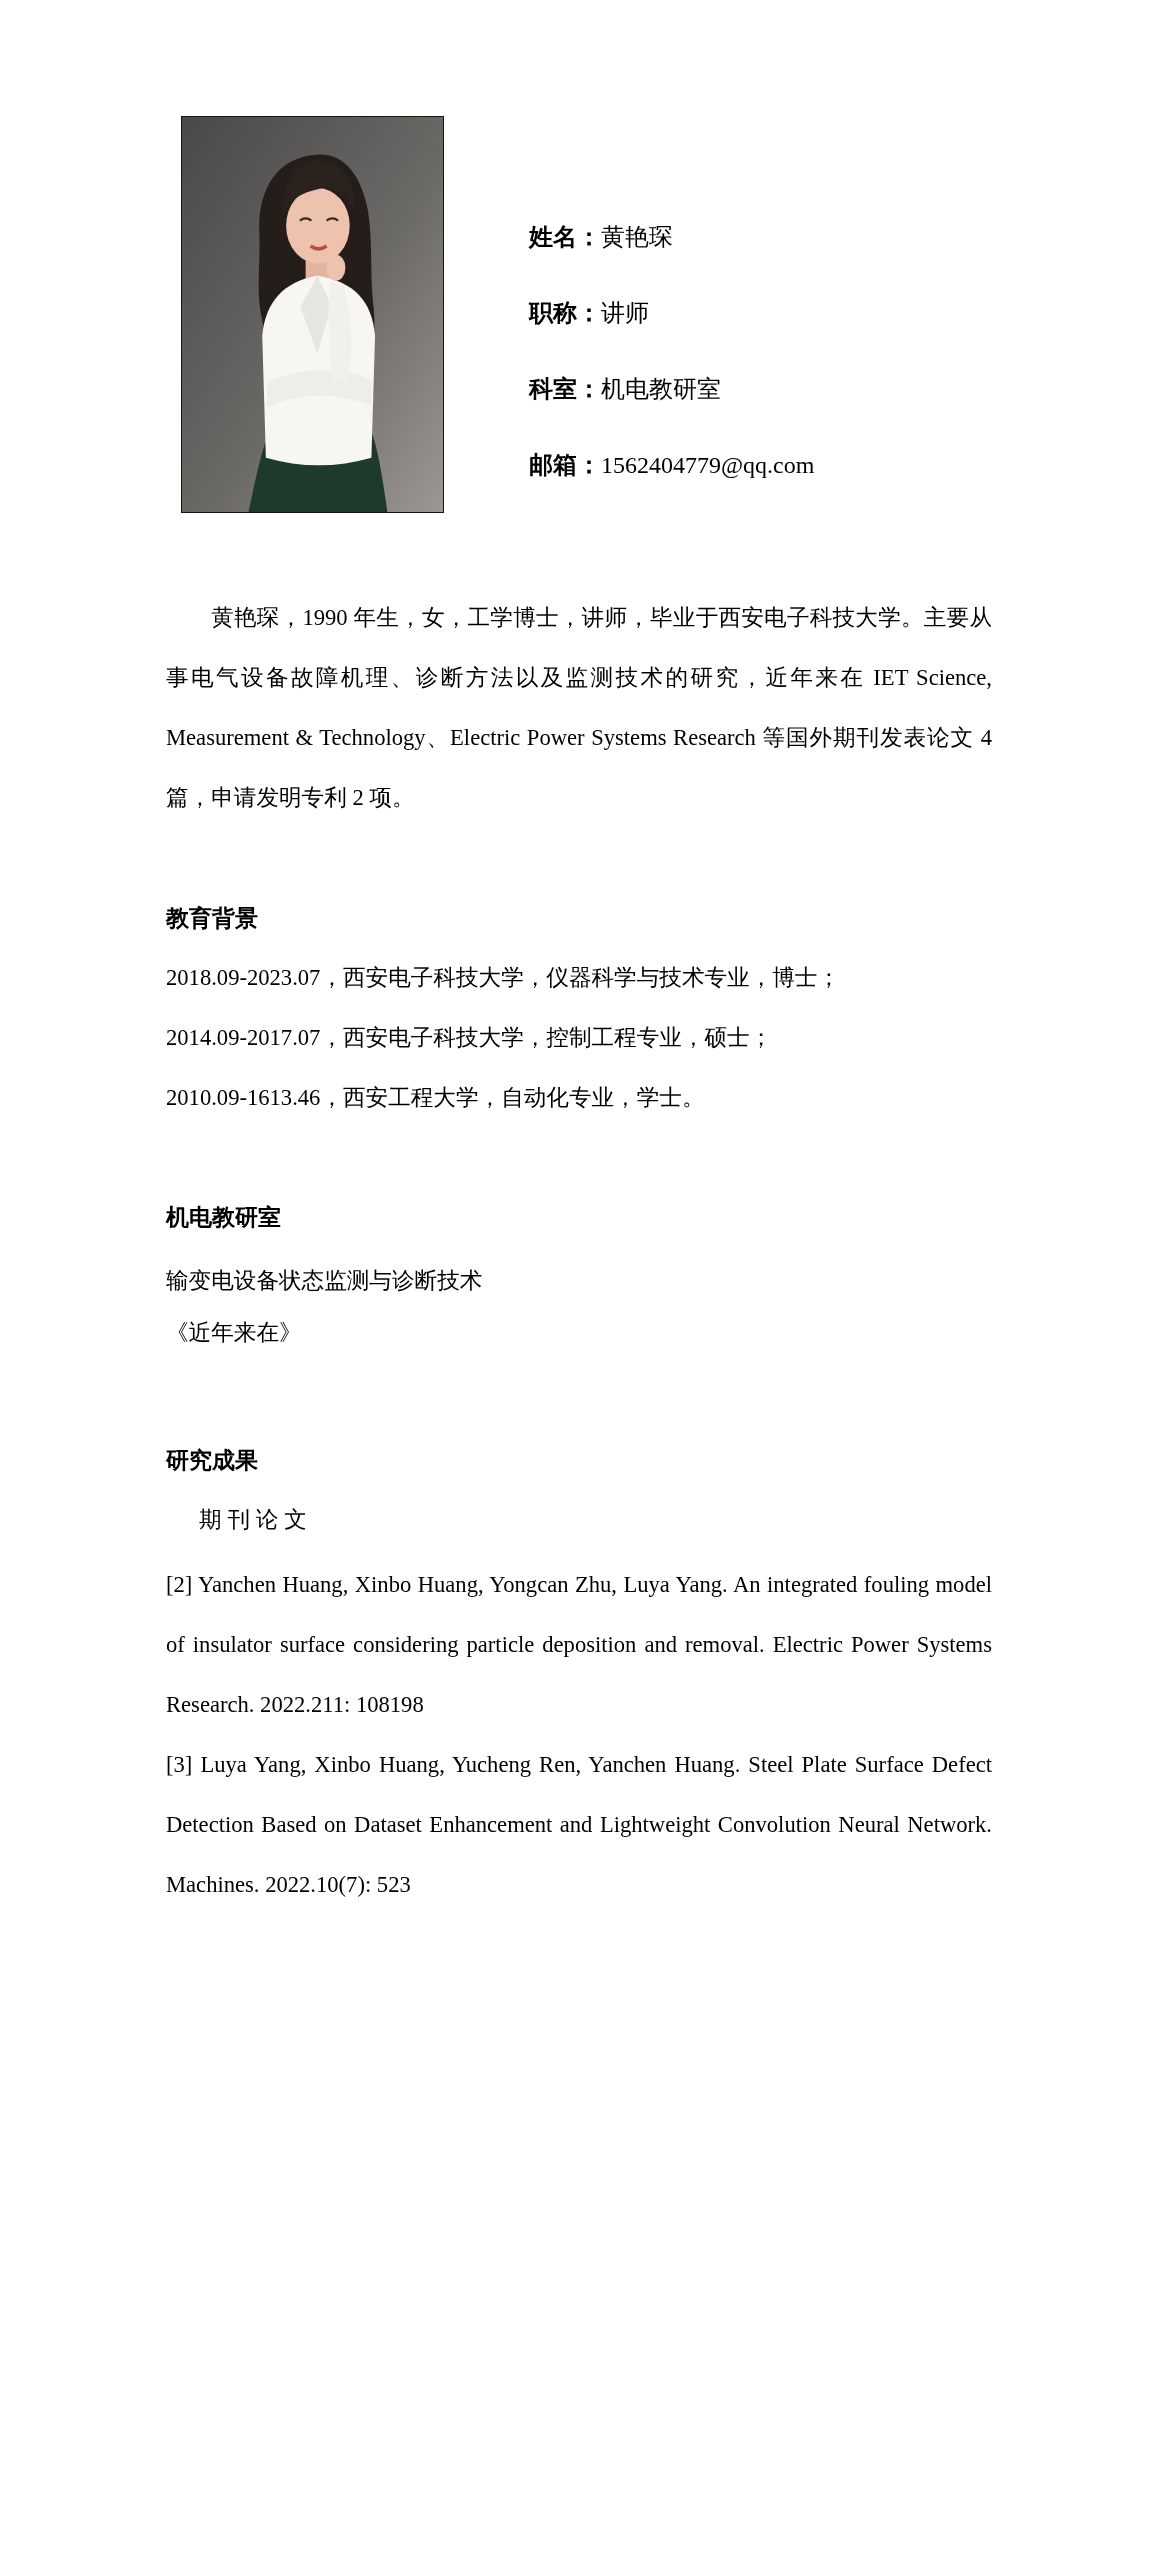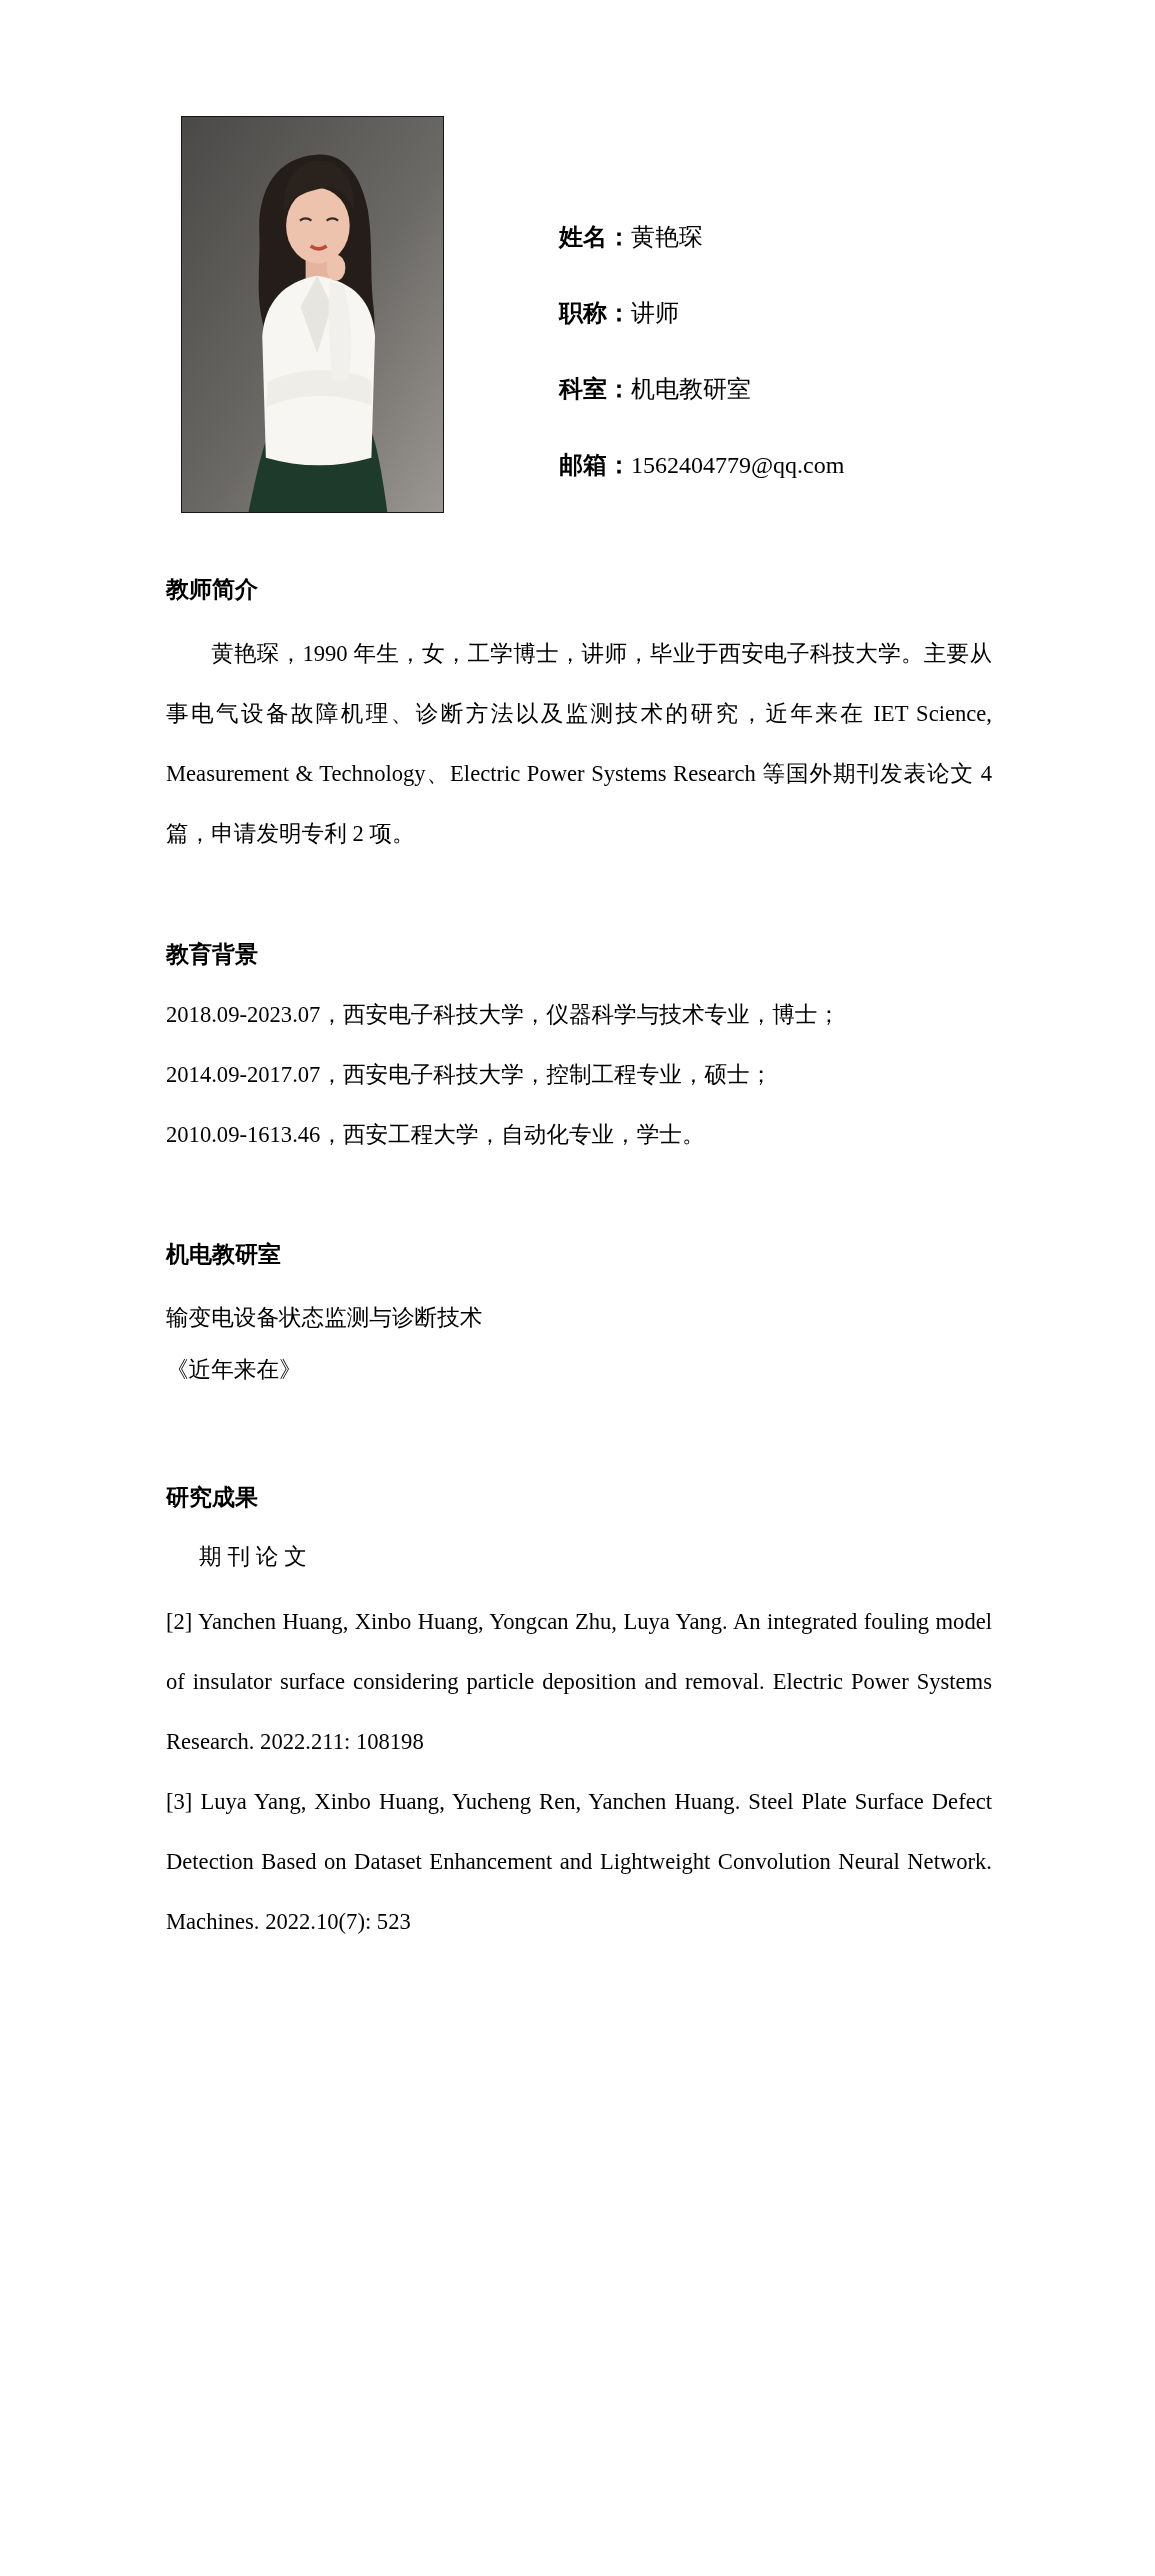--- a/index.html
+++ b/index.html
@@ -24,21 +24,21 @@
     overflow: hidden;
   }
   .photo svg { display: block; width: 100%; height: 100%; }
   
   .info {
     position: absolute;
     left: 529px;
     top: 223px;
     font-size: 24px;
   }
-  .info-row { line-height: 29px; margin-bottom: 47px; white-space: nowrap; margin-left: 30px; }
+  .info-row { line-height: 29px; margin-bottom: 47px; white-space: nowrap; }
   .info-label { font-weight: bold; }
   .info-value { font-weight: normal; }
   
   .content {
     position: absolute;
     left: 166px;
     top: 568px;
     width: 826px;
     font-size: 22.6px;
   }
@@ -122,21 +122,20 @@
     <div class="info-row">
       <span class="info-label">科室：</span><span class="info-value">机电教研室</span>
     </div>
     <div class="info-row">
       <span class="info-label">邮箱：</span><span class="info-value">1562404779@qq.com</span>
     </div>
   </div>
 
   <div class="content">
 
-    <div class="sec-h h-intro">教师简介</div>
     <div class="p-intro">黄艳琛，1990 年生，女，工学博士，讲师，毕业于西安电子科技大学。主要从事电气设备故障机理、诊断方法以及监测技术的研究，近年来在 IET Science, Measurement &amp; Technology、Electric Power Systems Research 等国外期刊发表论文 4 篇，申请发明专利 2 项。</div>
 
     <div class="sec-h h-edu">教育背景</div>
     <div class="edu-lines">
       <div class="edu-line">2018.09-2023.07，西安电子科技大学，仪器科学与技术专业，博士；</div>
       <div class="edu-line">2014.09-2017.07，西安电子科技大学，控制工程专业，硕士；</div>
       <div class="edu-line">2010.09-1613.46，西安工程大学，自动化专业，学士。</div>
     </div>
 
     <div class="sec-h h-area">机电教研室</div>

